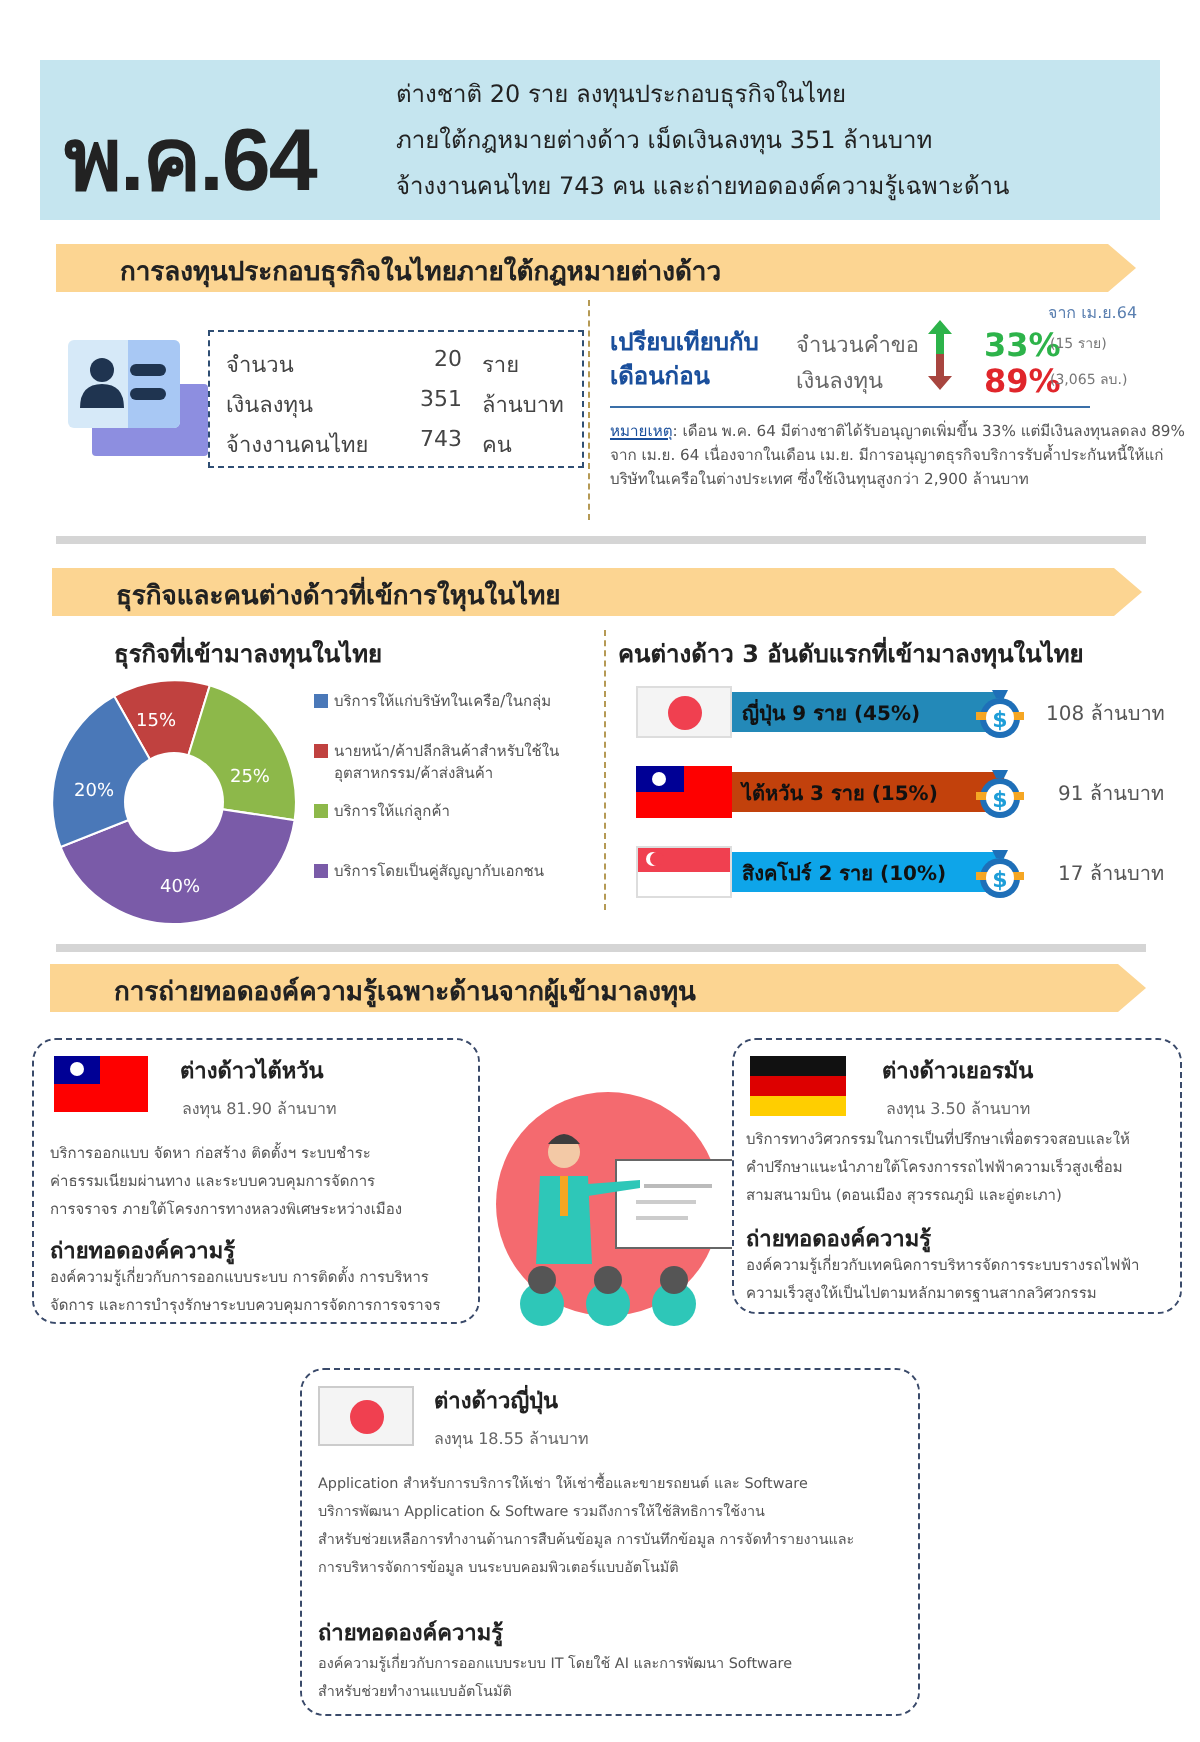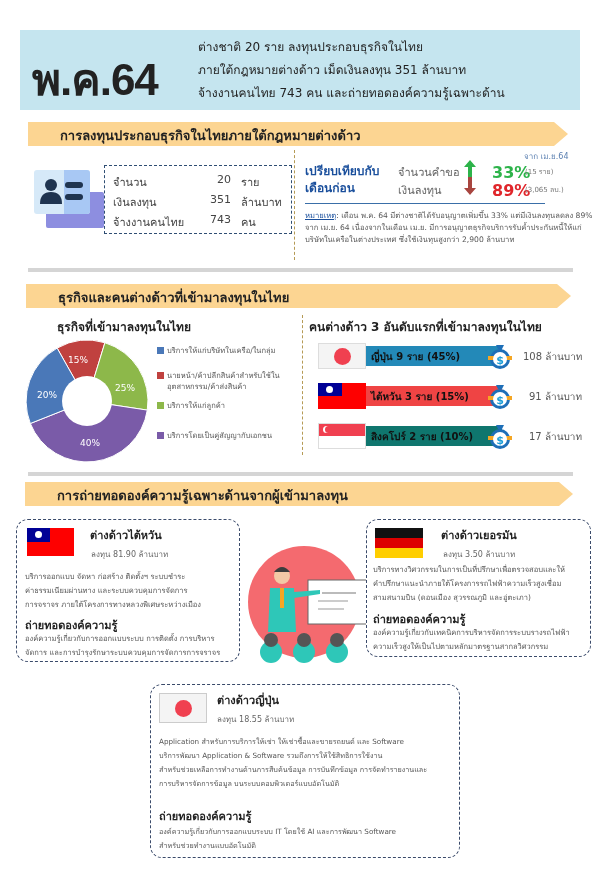--- a/index.html
+++ b/index.html
@@ -114,21 +114,21 @@
 
 <div class="abs" style="left:305px;top:203px;width:240px;border-top:1.5px solid #3a6fa8"></div>
 
 <div class="abs note" style="top:210px">
   <u>หมายเหตุ</u><span>: เดือน พ.ค. 64 มีต่างชาติได้รับอนุญาตเพิ่มขึ้น 33% แต่มีเงินลงทุนลดลง 89% จาก เม.ย. 64 เนื่องจากในเดือน เม.ย. มีการอนุญาตธุรกิจบริการรับค้ำประกันหนี้ให้แก่บริษัทในเครือในต่างประเทศ ซึ่งใช้เงินทุนสูงกว่า 2,900 ล้านบาท</span>
 </div>
 
 <div class="abs sep" style="left:28px;top:268px;width:545px"></div>
 
 <div class="abs banner" style="left:26px;top:284px;width:545px">
-  <span>ธุรกิจและคนต่างด้าวที่เข้ามาลงทุนในไทย</span>
+  <span>ธุรกิจและคนต่างด้าวที่เข้การใหุนในไทย</span>
 </div>
 
 <div class="abs subhead" style="left:57px;top:317px">ธุรกิจที่เข้ามาลงทุนในไทย</div>
 
 <svg class="abs" style="left:26px;top:340px" width="122" height="122" viewBox="-61 -61 122 122">
 
   <path d="M0,0 L-29.9,-52.9 A61,61 0 0 1 17.9,-58.3 Z" fill="#c0413f" stroke="#fff" stroke-width="1"></path>
   <path d="M0,0 L17.9,-58.3 A61,61 0 0 1 60.3,9.1 Z" fill="#8db84a" stroke="#fff" stroke-width="1"></path>
   <path d="M0,0 L60.3,9.1 A61,61 0 0 1 -56.7,22.5 Z" fill="#7a5ba8" stroke="#fff" stroke-width="1"></path>
   <path d="M0,0 L-56.7,22.5 A61,61 0 0 1 -29.9,-52.9 Z" fill="#4a78b8" stroke="#fff" stroke-width="1"></path>
@@ -169,37 +169,37 @@
     <path d="M8 2 L16 2 L14 6 L10 6 Z" fill="#1e6fb8"></path>
     <circle cx="12" cy="16" r="10" fill="#1e6fb8"></circle>
     <rect x="0" y="13" width="24" height="4" fill="#f5a623"></rect>
     <circle cx="12" cy="16" r="7" fill="#fff"></circle>
     <text x="12" y="20.5" font-size="11" font-weight="bold" fill="#1e9ed8" text-anchor="middle" font-family="DejaVu Sans, sans-serif">$</text>
   </svg>
   <div class="amount">108 ล้านบาท</div>
 </div>
 
 <div class="country-row" style="top:383px">
-  <div class="bar" style="background:#ef4444">ไต้หวัน 3 ราย (15%)</div>
+  <div class="bar" style="background:#c2410c">ไต้หวัน 3 ราย (15%)</div>
   <div class="flag" style="background:#fe0000;border:none">
     <div style="position:absolute;left:0;top:0;width:24px;height:13px;background:#000095"></div>
     <div style="position:absolute;left:8px;top:3px;width:7px;height:7px;border-radius:50%;background:#fff"></div>
   </div>
   <svg class="moneybag" viewBox="0 0 24 26">
     <path d="M8 2 L16 2 L14 6 L10 6 Z" fill="#1e6fb8"></path>
     <circle cx="12" cy="16" r="10" fill="#1e6fb8"></circle>
     <rect x="0" y="13" width="24" height="4" fill="#f5a623"></rect>
     <circle cx="12" cy="16" r="7" fill="#fff"></circle>
     <text x="12" y="20.5" font-size="11" font-weight="bold" fill="#1e9ed8" text-anchor="middle" font-family="DejaVu Sans, sans-serif">$</text>
   </svg>
   <div class="amount" style="left:211px">91 ล้านบาท</div>
 </div>
 
 <div class="country-row" style="top:423px">
-  <div class="bar" style="background:#0f766e">สิงคโปร์ 2 ราย (10%)</div>
+  <div class="bar" style="background:#0ea5e9">สิงคโปร์ 2 ราย (10%)</div>
   <div class="flag" style="background:#fff">
     <div style="position:absolute;left:0;top:0;width:46px;height:12px;background:#f04050"></div>
     <div style="position:absolute;left:4px;top:2px;width:7px;height:7px;border-radius:50%;background:#fff"></div>
     <div style="position:absolute;left:6px;top:2px;width:7px;height:7px;border-radius:50%;background:#f04050"></div>
   </div>
   <svg class="moneybag" viewBox="0 0 24 26">
     <path d="M8 2 L16 2 L14 6 L10 6 Z" fill="#1e6fb8"></path>
     <circle cx="12" cy="16" r="10" fill="#1e6fb8"></circle>
     <rect x="0" y="13" width="24" height="4" fill="#f5a623"></rect>
     <circle cx="12" cy="16" r="7" fill="#fff"></circle>

